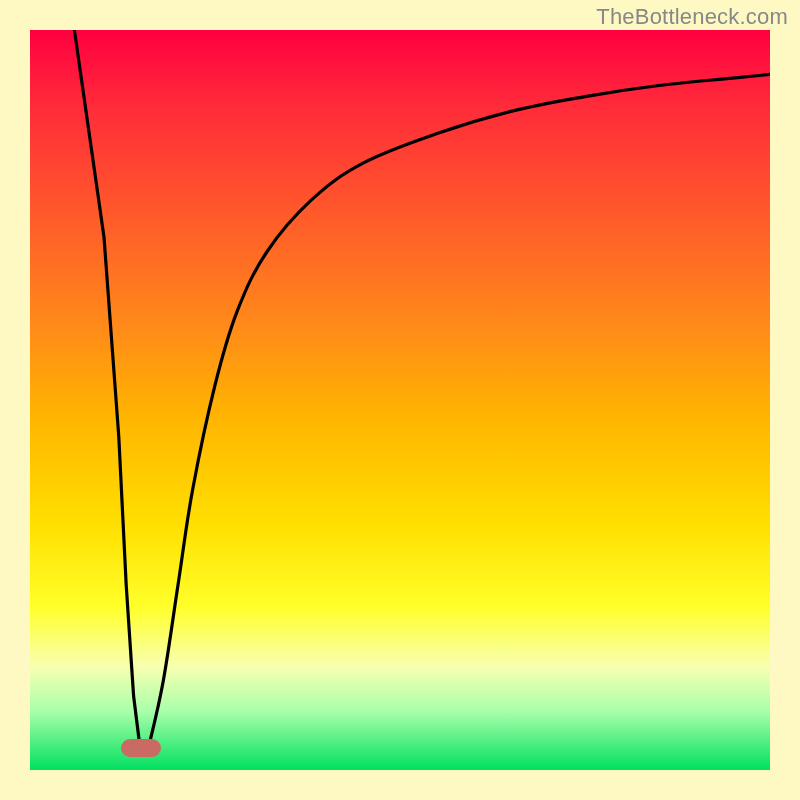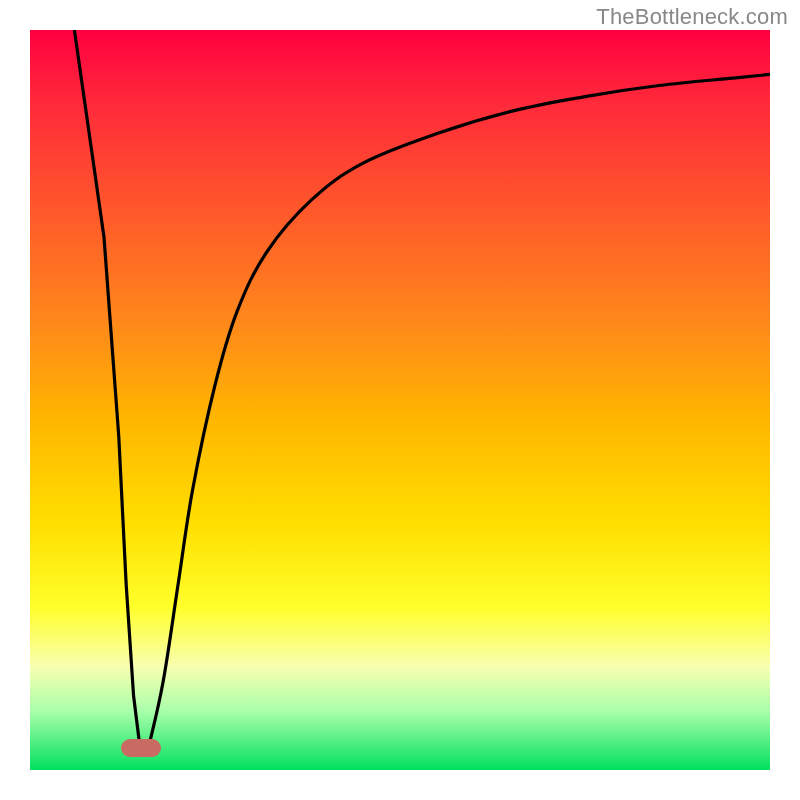--- a/index.html
+++ b/index.html
@@ -3,21 +3,21 @@
 <meta charset="utf-8">
 <style>
   * { margin: 0; padding: 0; box-sizing: border-box; }
   html, body { width: 800px; height: 800px; overflow: hidden; }
   body { background: #000; position: relative; font-family: Arial, Helvetica, sans-serif; }
 
   .frame {
     position: absolute;
     top: 0; left: 0;
     width: 800px; height: 800px;
-    background: #ffffff;
+    background: #fef9c3;
   }
 
   .plot-area {
     position: absolute;
     top: 30px;
     left: 30px;
     width: 740px;
     height: 740px;
     background: linear-gradient(to bottom,
       #ff0040 0%,

